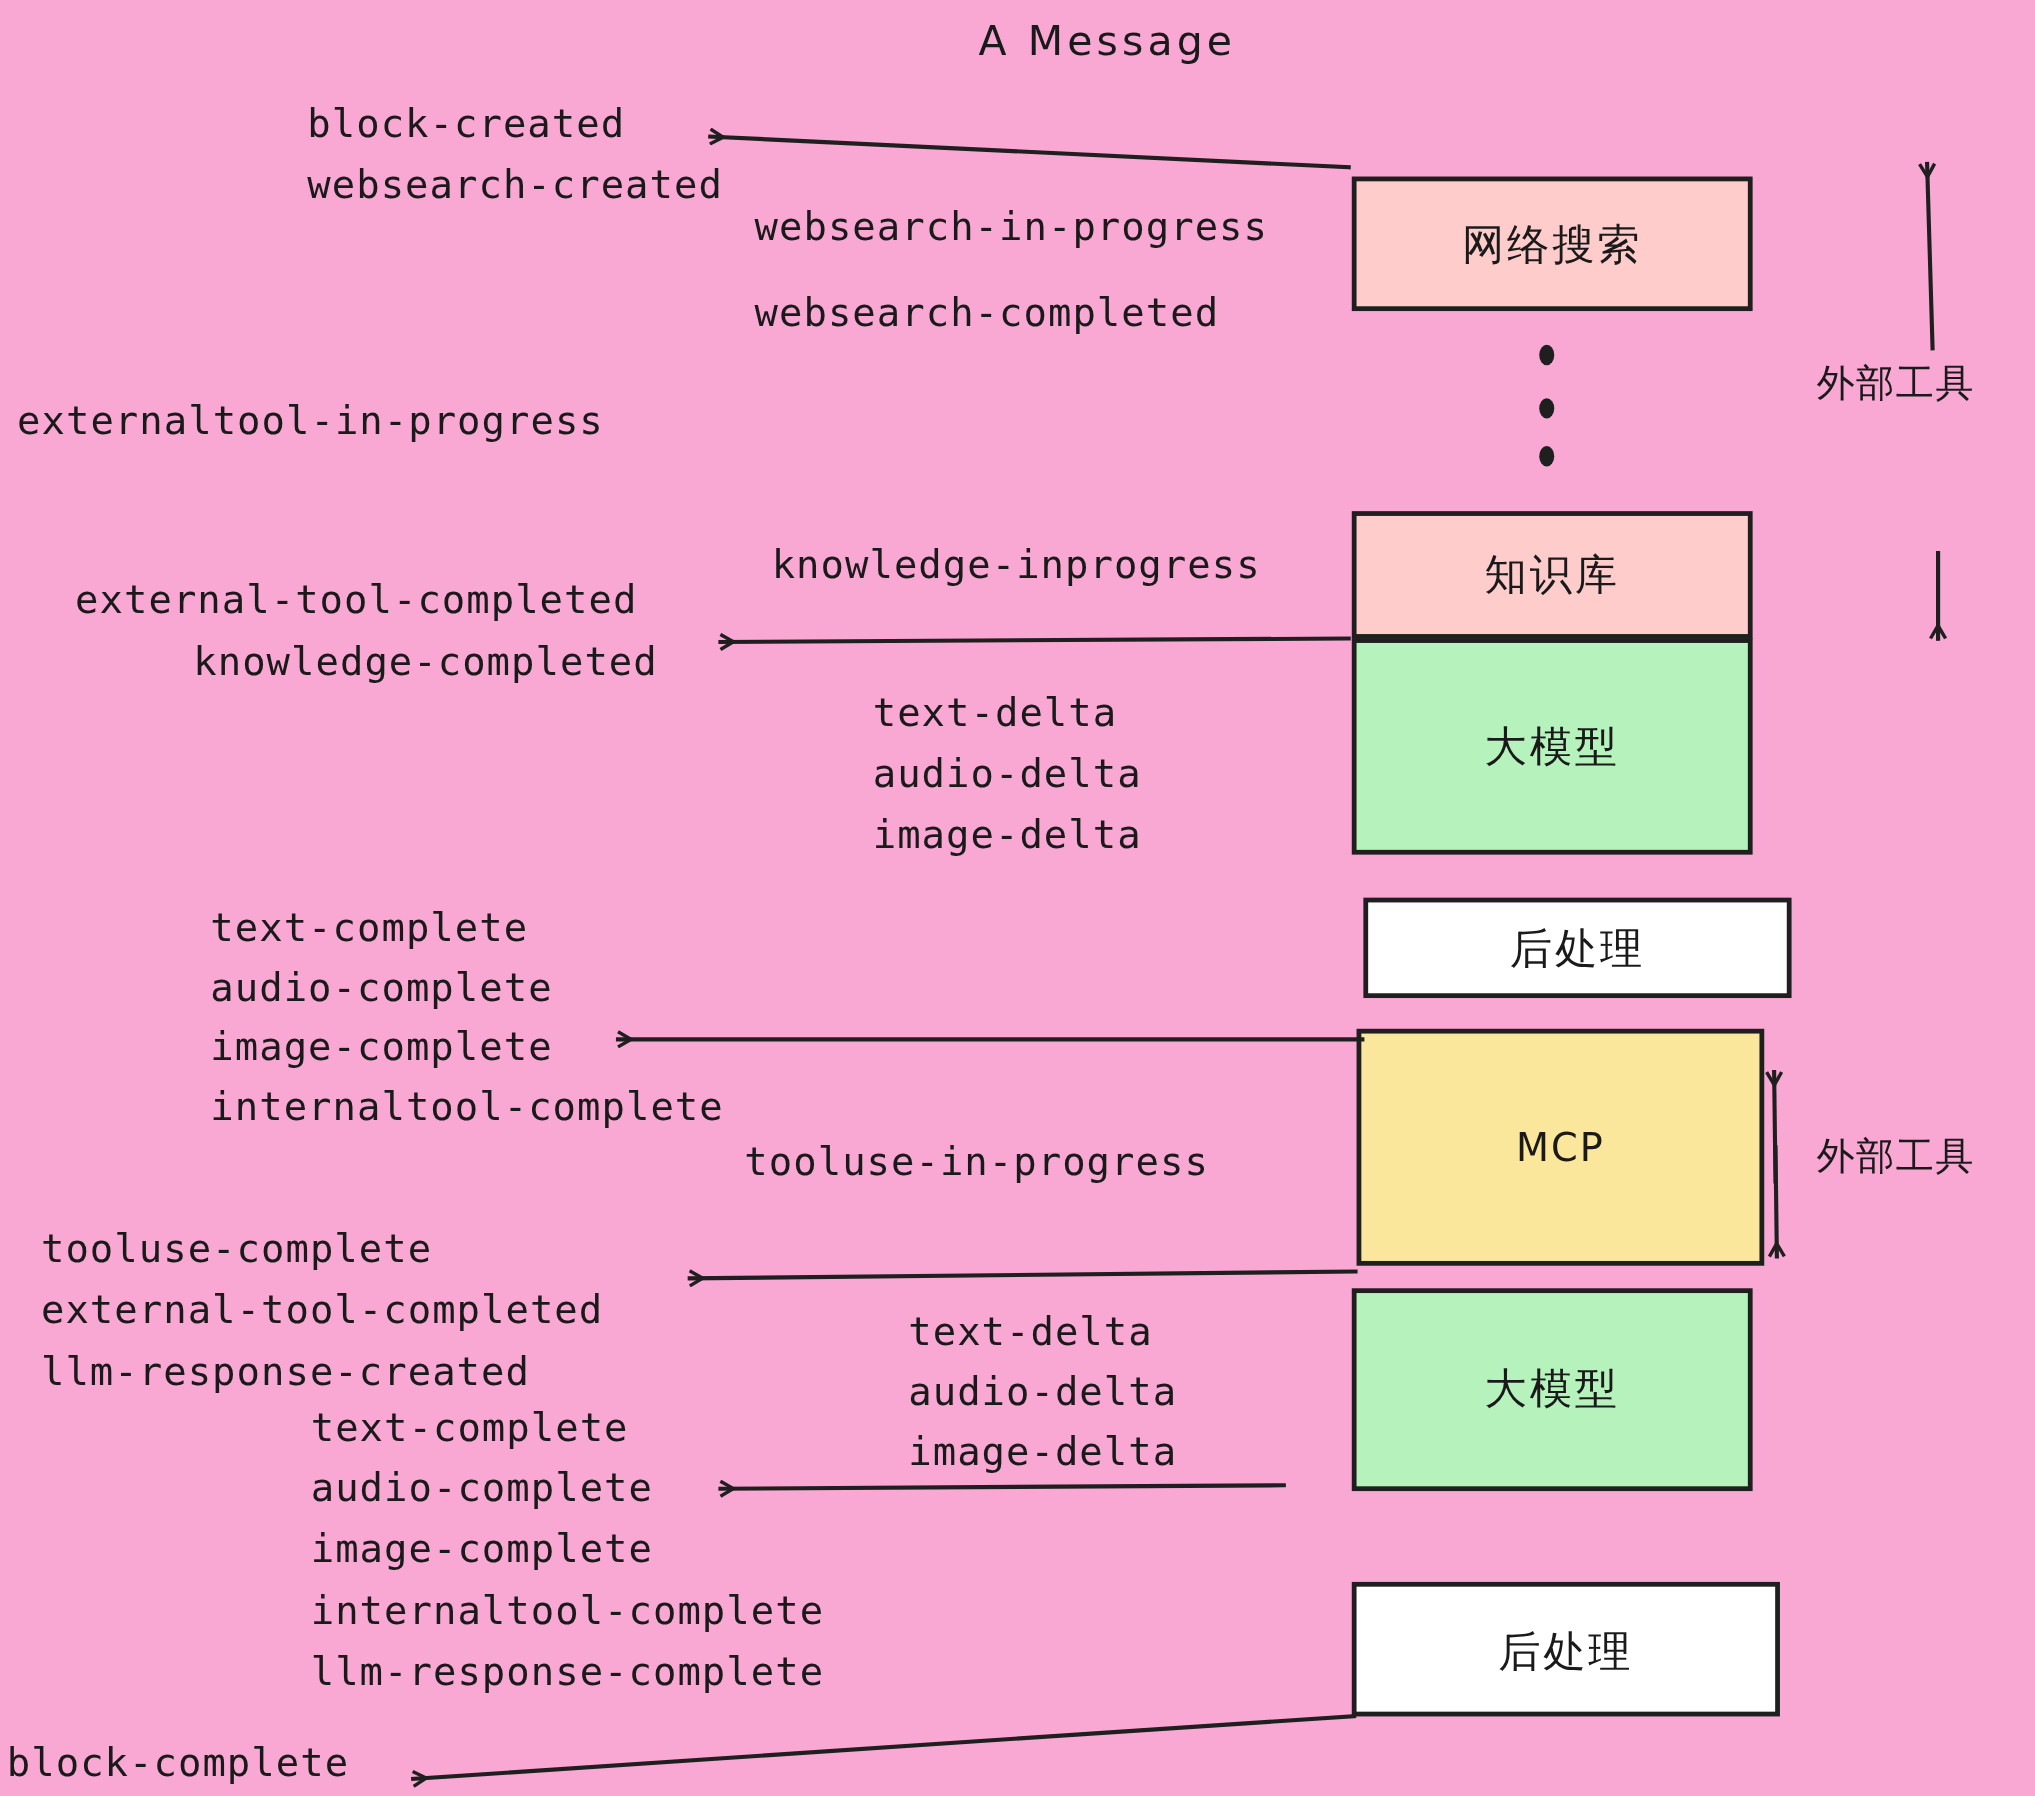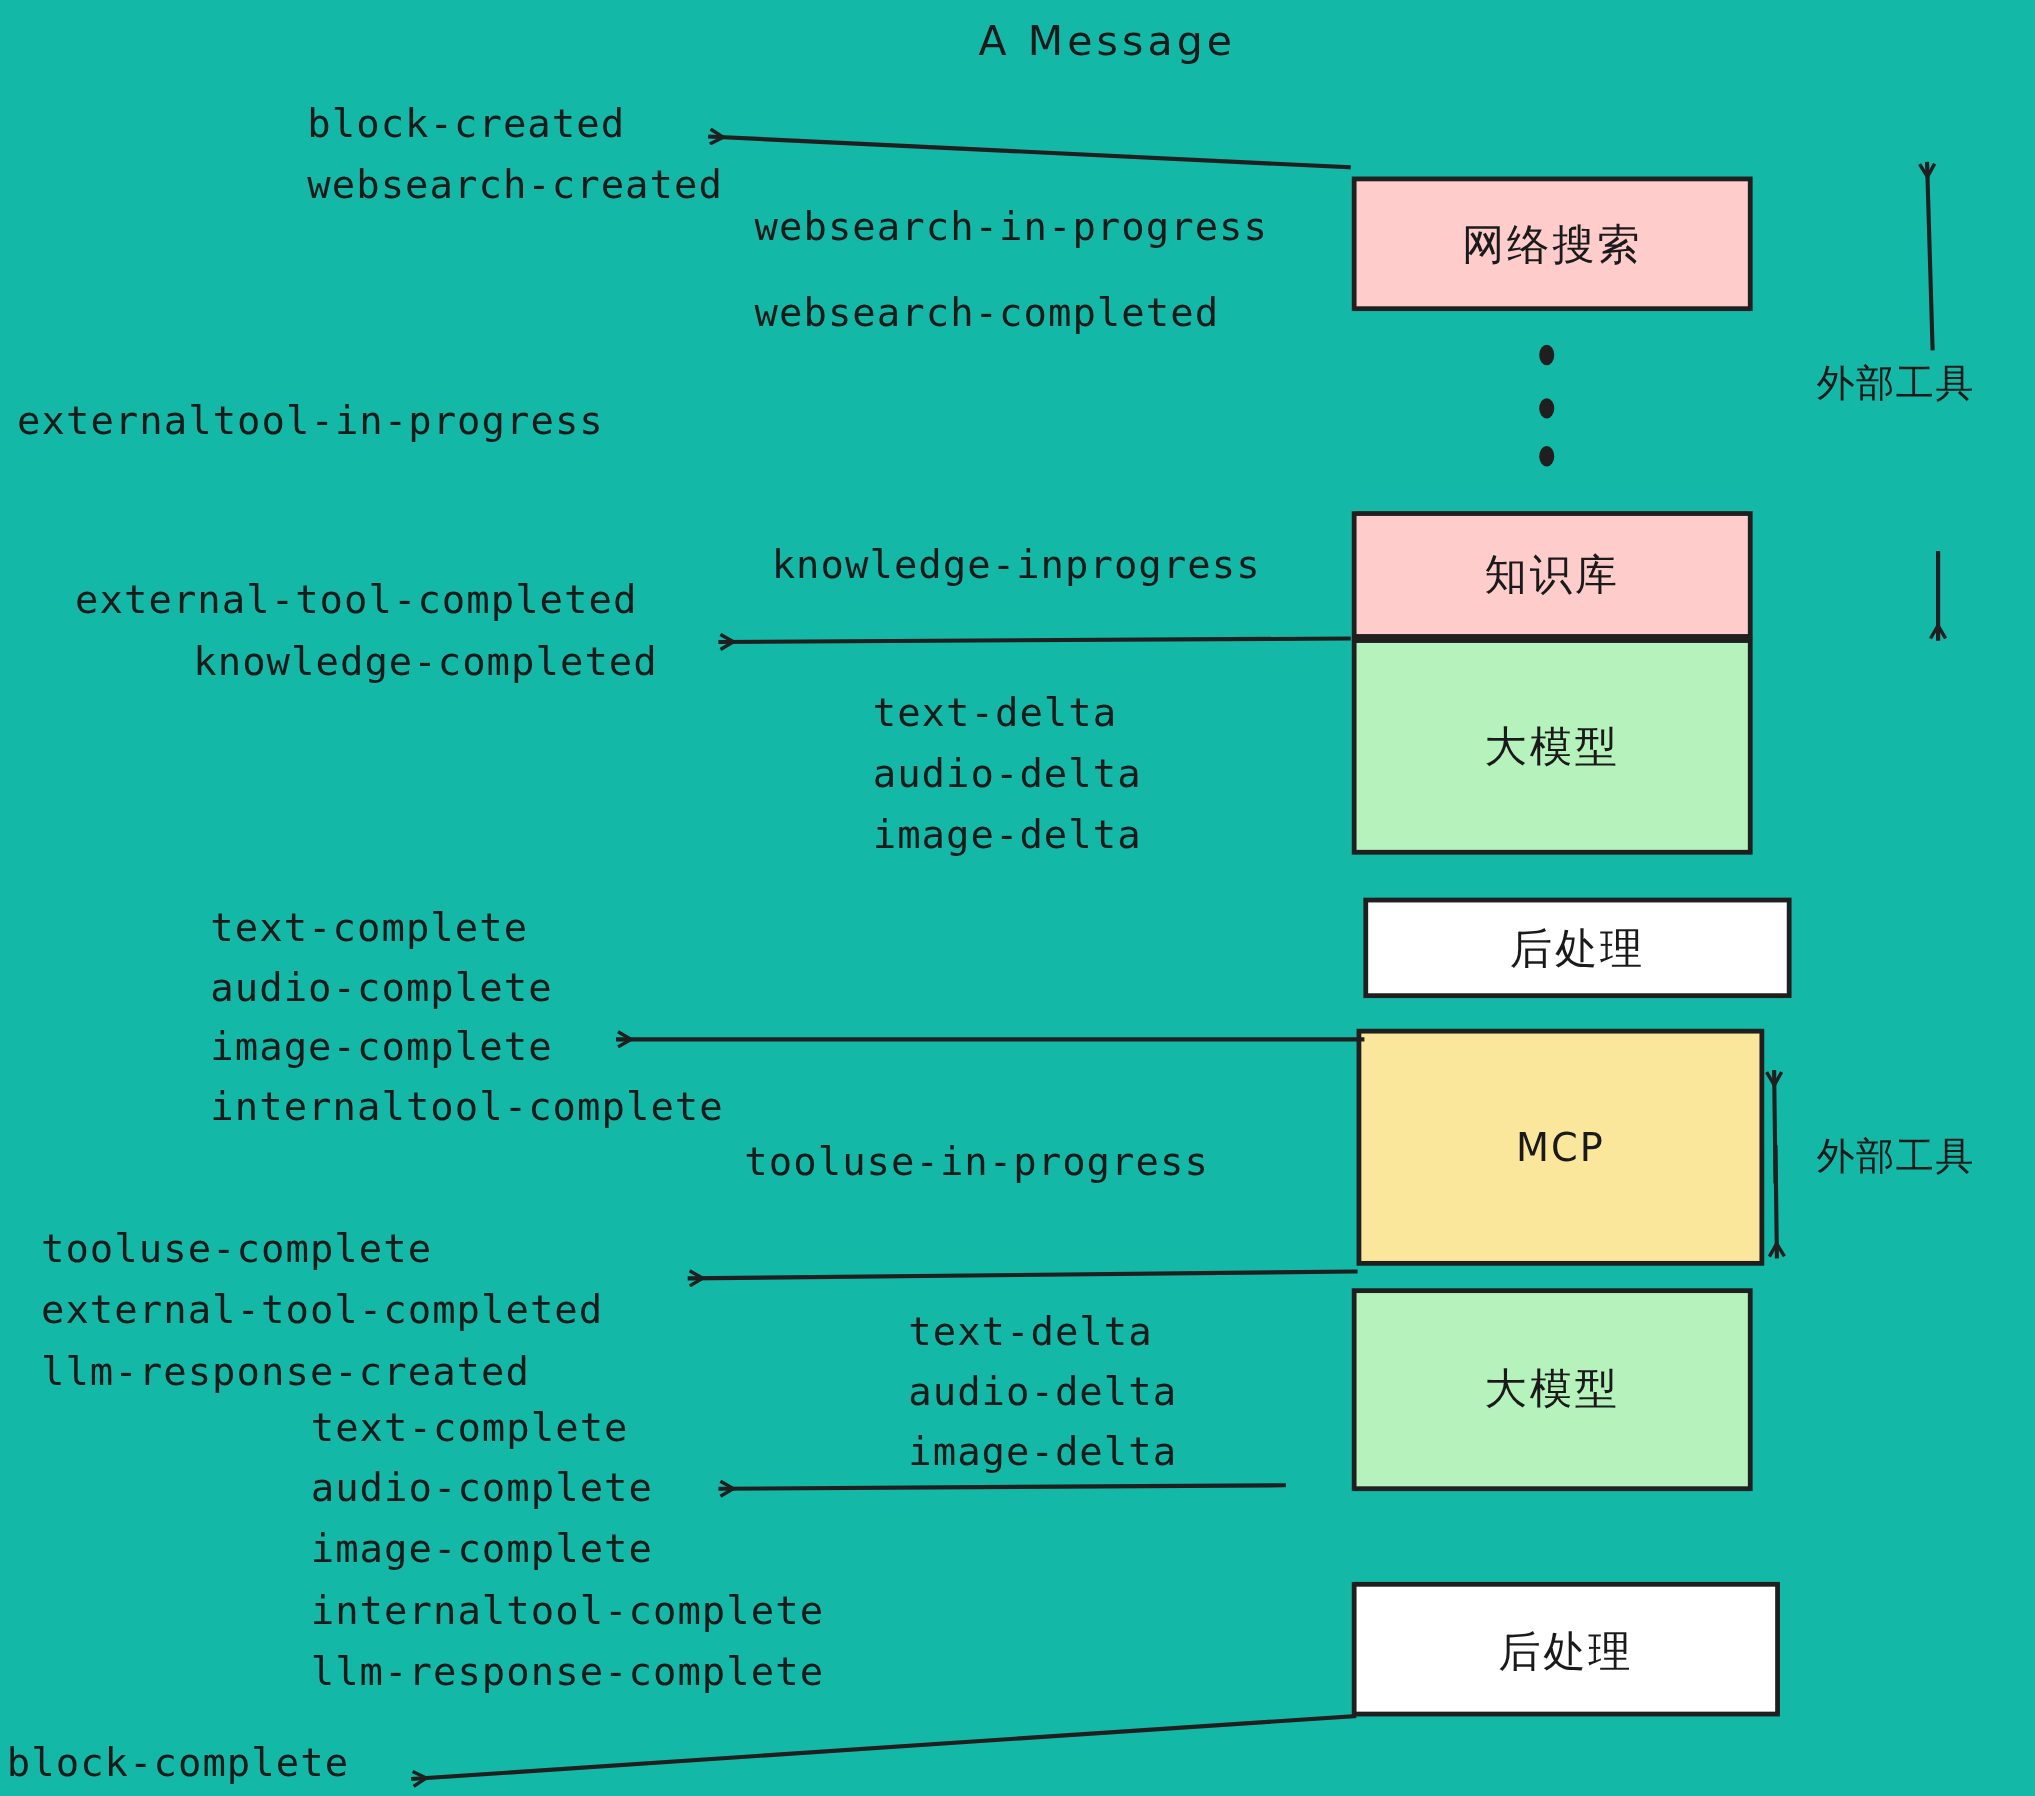--- a/index.html
+++ b/index.html
@@ -1,18 +1,18 @@
 <!DOCTYPE html>
 <html style="font-size:11px"><head>
 <meta charset="utf-8">
 <style>
   html,body{margin:0;padding:0;background:#ffffff;}
   body{width:2035px;height:1796px;overflow:hidden;
        font-family:"DejaVu Sans Mono",monospace;}
-  #stage{position:relative;width:2035px;height:1796px;background:#14b8a6;}
+  #stage{position:relative;width:2035px;height:1796px;background:#f9a8d4;}
   svg#diagram{position:absolute;left:0;top:0;width:2035px;height:1796px;display:block;}
 
   text{fill:#1a1a1a;}
   .evt{font-family:"DejaVu Sans Mono","Liberation Mono",monospace;
        font-size:57px;letter-spacing:1.5px;}
   .title{font-family:"DejaVu Sans","Liberation Sans",sans-serif;
          font-size:60px;letter-spacing:6px;}
   .boxlabel-cn{font-family:"DejaVu Sans","Liberation Sans",sans-serif;
                font-size:62px;letter-spacing:4px;text-anchor:middle;}
   .boxlabel-en{font-family:"DejaVu Sans","Liberation Sans",sans-serif;

